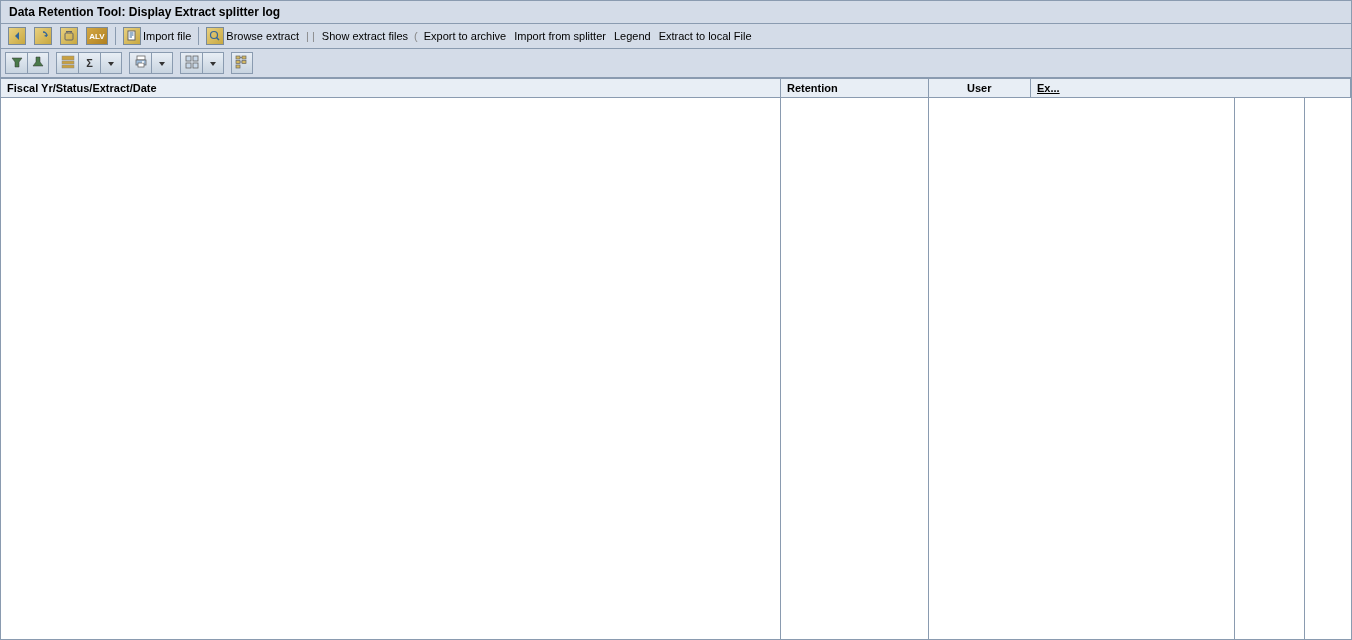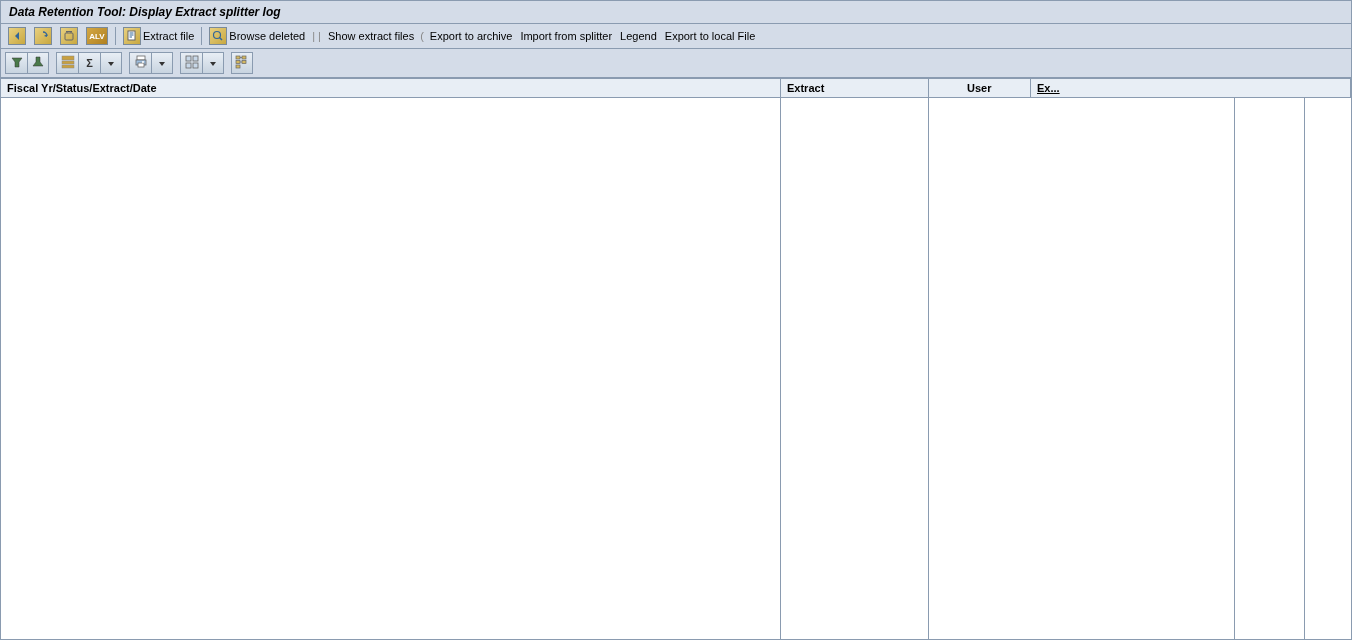--- a/index.html
+++ b/index.html
@@ -24,21 +24,20 @@
       border: 1px solid #8a9bb0;
       display: flex;
       flex-direction: column;
     }
 
     .title-bar {
       background-color: #d4dce8;
       padding: 4px 8px;
       font-weight: bold;
       font-size: 12px;
-      font-style: italic;
       border-bottom: 1px solid #8a9bb0;
       color: #000;
     }
 
     .menu-toolbar {
       background-color: #d4dce8;
       padding: 2px 4px;
       display: flex;
       align-items: center;
       gap: 2px;
@@ -251,33 +250,33 @@
 
     <button class="toolbar-btn">
       <span class="sap-icon">
         <svg width="12" height="12" viewBox="0 0 12 12">
           <rect x="2" y="1" width="7" height="9" fill="#fff" stroke="#666" stroke-width="1"></rect>
           <line x1="3.5" y1="3" x2="7.5" y2="3" stroke="#336699" stroke-width="1"></line>
           <line x1="3.5" y1="5" x2="7.5" y2="5" stroke="#336699" stroke-width="1"></line>
           <line x1="3.5" y1="7" x2="6" y2="7" stroke="#336699" stroke-width="1"></line>
         </svg>
       </span>
-      <span>Extract file</span>
+      <span>Import file</span>
     </button>
 
     <div class="separator"></div>
 
     <button class="toolbar-btn">
       <span class="sap-icon">
         <svg width="12" height="12" viewBox="0 0 12 12">
           <circle cx="5" cy="5" r="3.5" fill="none" stroke="#336699" stroke-width="1.2"></circle>
           <line x1="7.5" y1="7.5" x2="10" y2="10" stroke="#336699" stroke-width="1.5"></line>
         </svg>
       </span>
-      <span>Browse deleted</span>
+      <span>Browse extract</span>
     </button>
 
     <span style="color:#888; margin: 0 2px;">| |</span>
 
     <button class="toolbar-btn">
       <span>Show extract files</span>
     </button>
 
     <span style="color:#888; margin: 0 1px;">(</span>
 
@@ -287,21 +286,21 @@
 
     <button class="toolbar-btn">
       <span>Import from splitter</span>
     </button>
 
     <button class="toolbar-btn">
       <span>Legend</span>
     </button>
 
     <button class="toolbar-btn">
-      <span>Export to local File</span>
+      <span>Extract to local File</span>
     </button>
 
   </div>
 
   <div class="action-toolbar">
 
     <div class="action-btn-group">
       <button class="action-btn" title="Filter down">
         <span>
           <svg width="14" height="14" viewBox="0 0 14 14">
@@ -404,21 +403,21 @@
 
   </div>
 
   <div class="content-area">
 
     <div class="table-header">
       <div class="table-header-cell col-fiscal">
         <span>Fiscal Yr/Status/Extract/Date</span>
       </div>
       <div class="table-header-cell col-filename">
-        <span>Extract</span>
+        <span>Retention</span>
       </div>
       <div class="table-header-cell col-user">
         <span>User</span>
       </div>
       <div class="table-header-cell col-ex">
         <span>Ex...</span>
       </div>
     </div>
 
     <div class="table-body">

